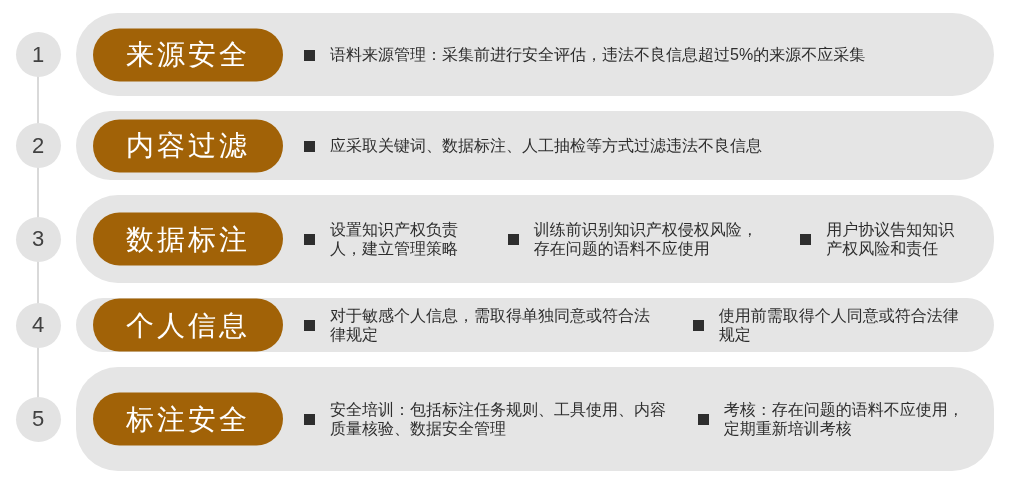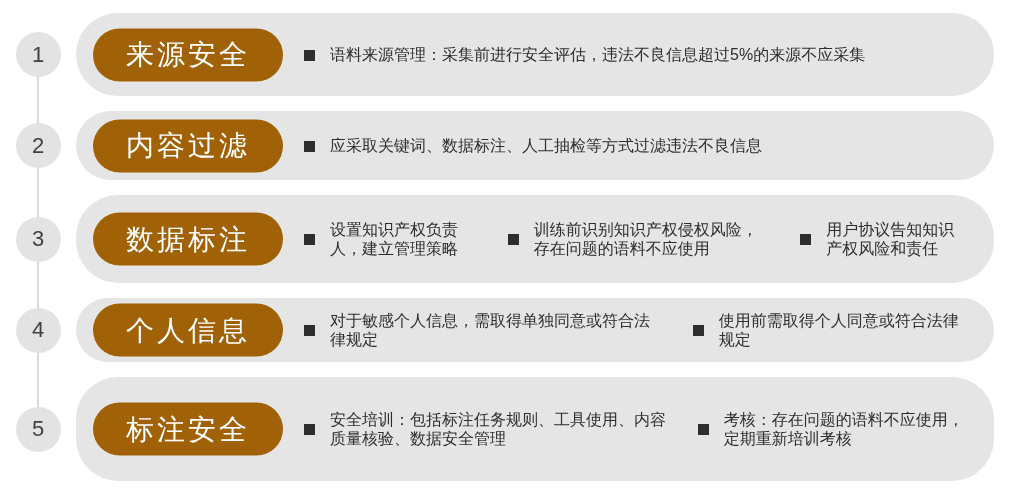--- a/index.html
+++ b/index.html
@@ -31,21 +31,21 @@
   }
 
   .panel {
     position: relative; flex: 1; margin-right: 16px;
     background: #e5e5e5; border-radius: 42px;
     display: flex; align-items: center;
   }
   .h1 { height: 83px; }
   .h2 { height: 69px; }
   .h3 { height: 88px; }
-  .h4 { height: 64px; }
+  .h4 { height: 54px; }
   .h5 { height: 104px; }
 
   .pill {
     position: absolute; left: 17px; top: 50%; transform: translateY(-50%);
     width: 190px; height: 53px; border-radius: 27px;
     background: #a16207;
     display: flex; align-items: center; justify-content: center;
     color: #ffffff; font-size: 28px; font-weight: normal; letter-spacing: 3px;
   }
 

